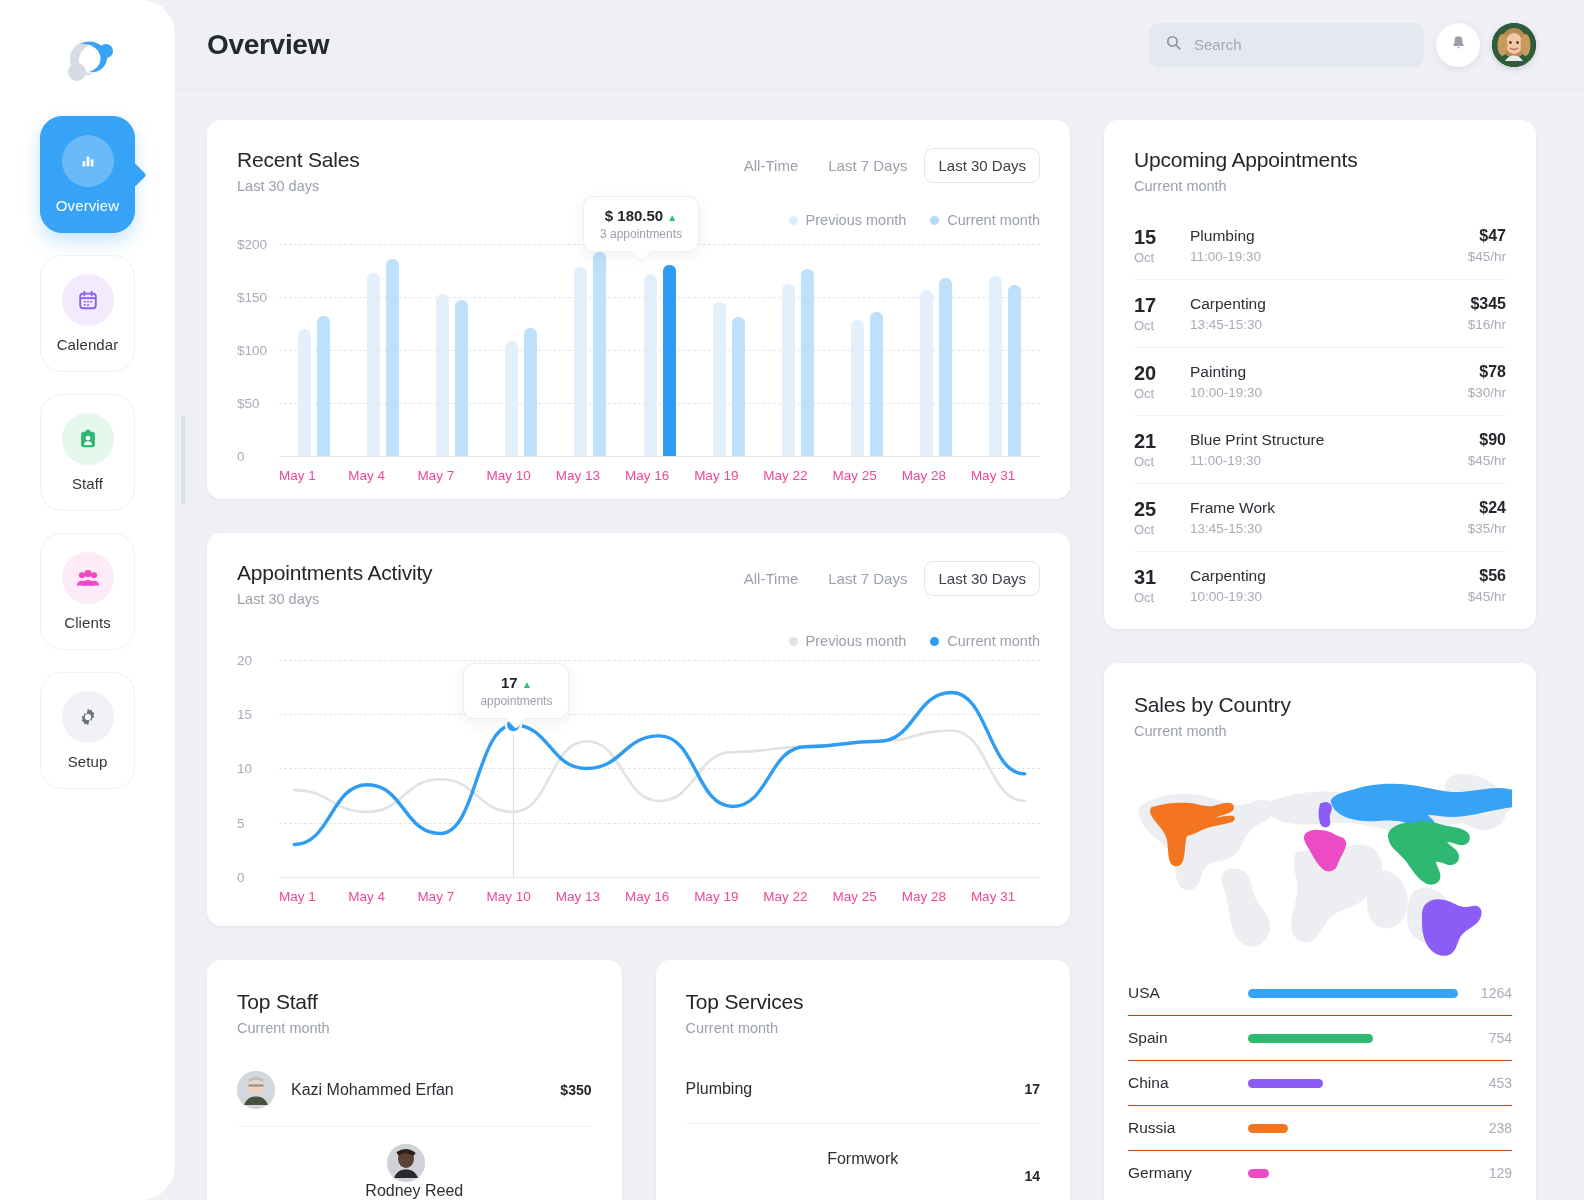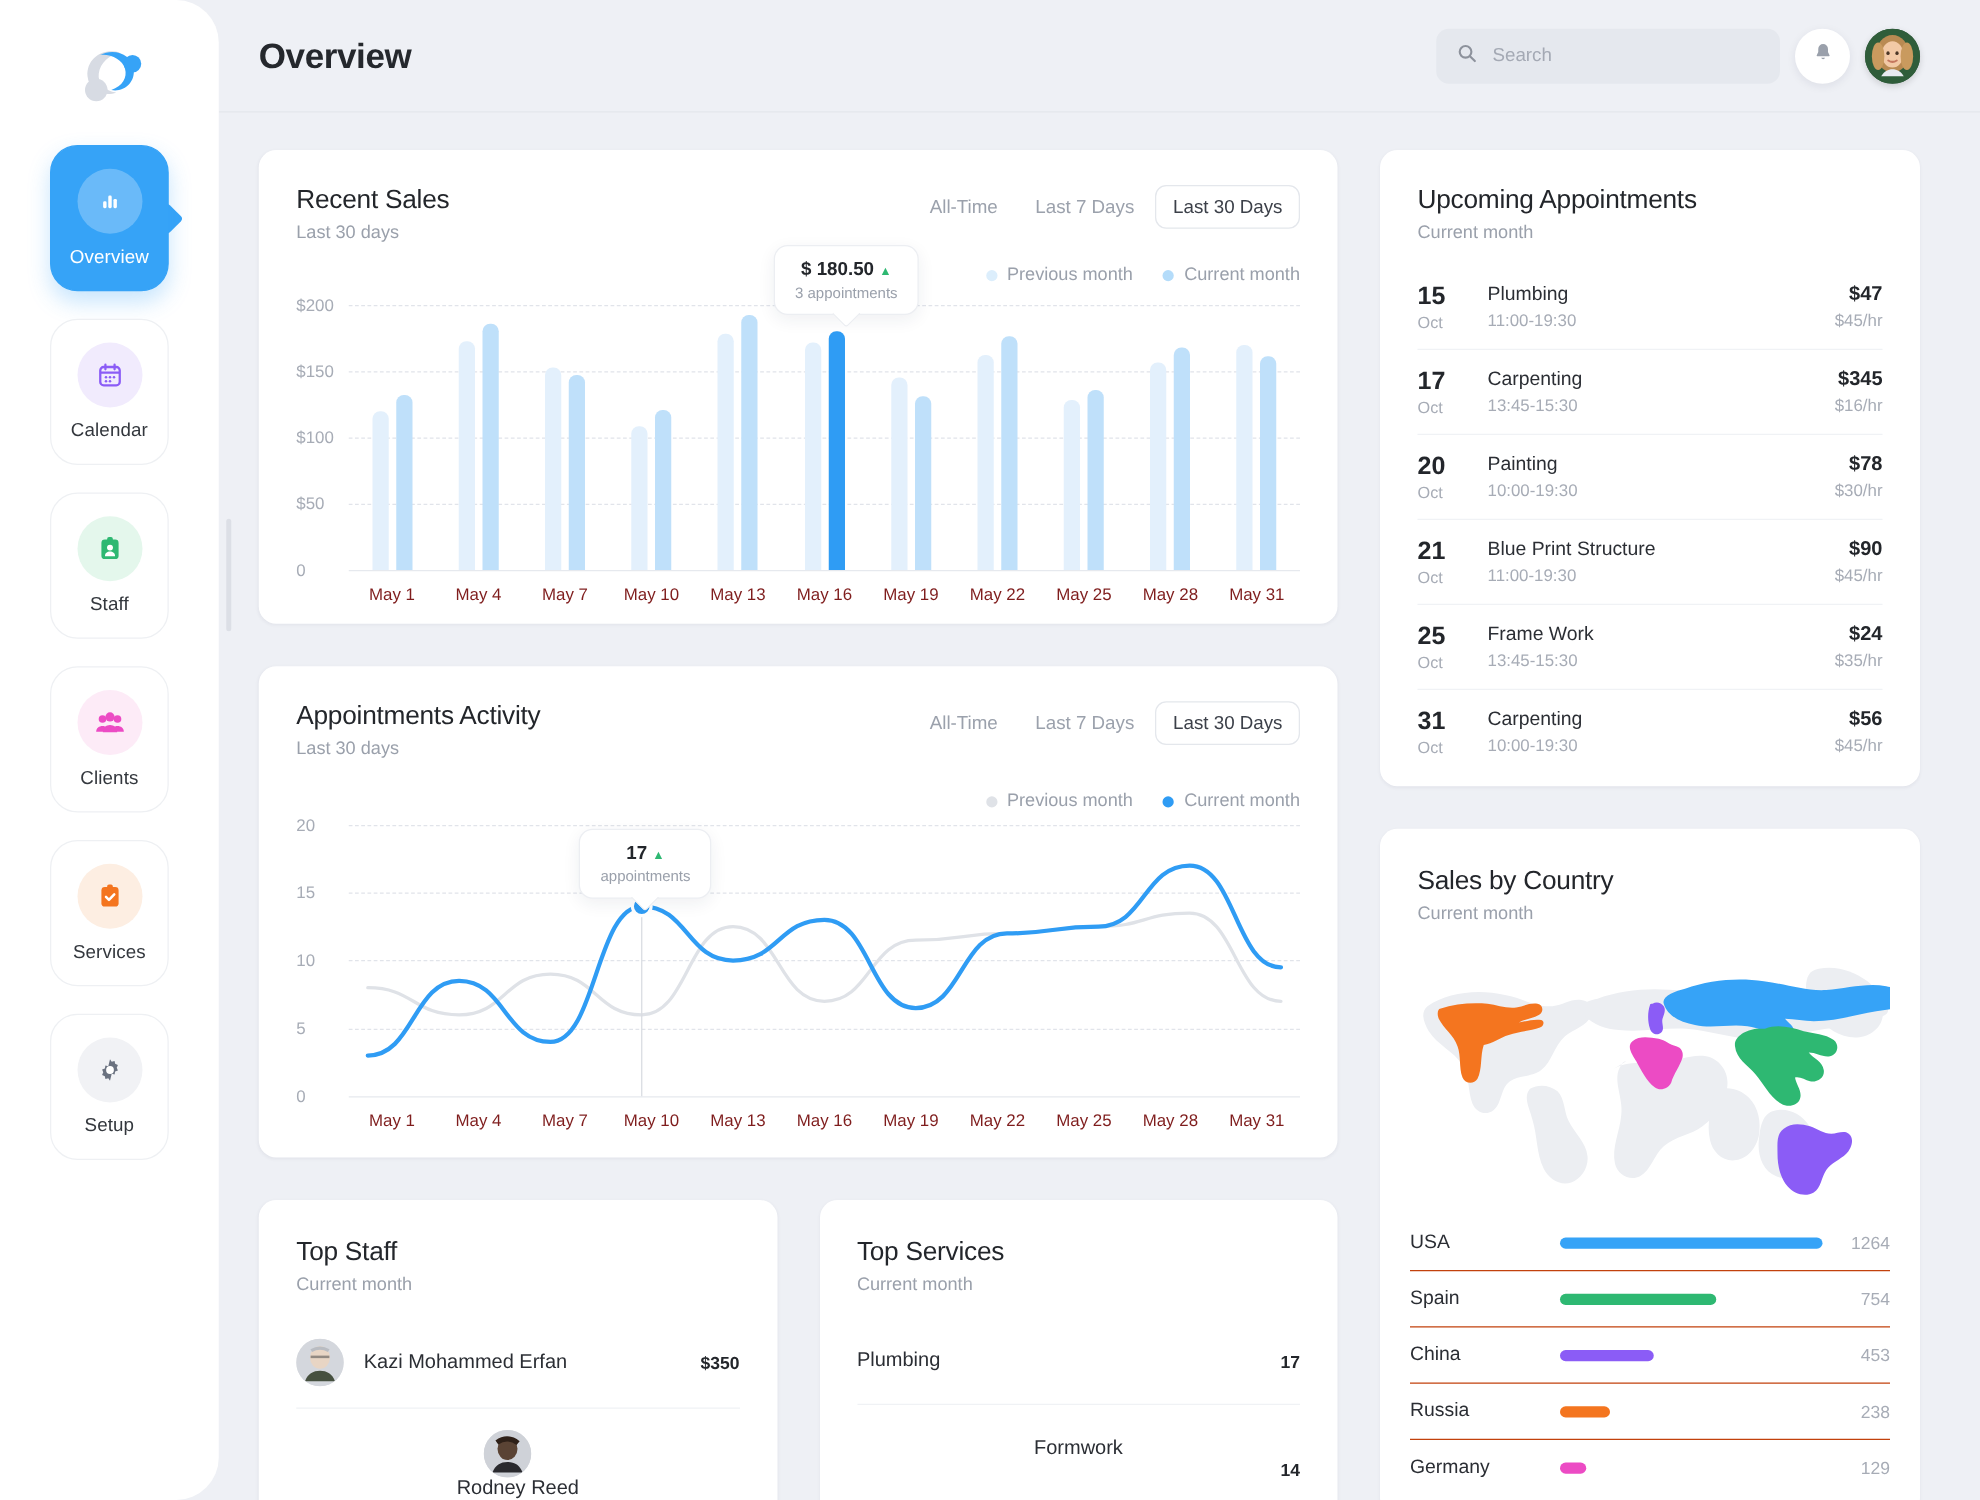--- a/index.html
+++ b/index.html
@@ -110,21 +110,21 @@
   .dot { width: 9px; height: 9px; border-radius: 50%; display: inline-block; }
 
   
   .plot { position: relative; padding: 0 30px 16px 30px; }
   .plot-inner { position: relative; height: 228px; margin-left: 42px; }
   .ylab { position: absolute; left: 0; font-size: 13.5px; color: #a7acb6; transform: translateY(-50%); }
   .bars { position: absolute; inset: 0; display: flex; align-items: flex-end; }
   .bargroup { flex: 1; display: flex; justify-content: center; align-items: flex-end; gap: 6px; height: 100%; }
   .bar { width: 13px; border-radius: 6px 6px 0 0; }
   .xlabels { display: flex; margin-left: 42px; margin-top: 12px; }
-  .xlabels span { flex: 1; text-align: center; font-size: 13.5px; color: #7f1d1d; }
+  .xlabels span { flex: 1; font-size: 13.5px; color: #ec4899; }
 
   .tooltip {
     position: absolute; background: #fff; border: 1px solid #eceef2; border-radius: 11px;
     padding: 10px 16px; text-align: center; box-shadow: 0 4px 14px rgba(30,40,70,.07);
     z-index: 6;
   }
   .tooltip::after {
     content: ""; position: absolute; bottom: -8px; left: 50%; margin-left: -8px;
     width: 15px; height: 15px; background: #fff;
     border-right: 1px solid #eceef2; border-bottom: 1px solid #eceef2;
@@ -234,30 +234,20 @@
             <circle cx="19.5" cy="8" r="3.3"></circle>
             <circle cx="13" cy="6.2" r="4"></circle>
             <path d="M1 19c0-3.2 2.6-5 5.5-5s5.5 1.8 5.5 5z"></path>
             <path d="M14 19c0-3.2 2.6-5 5.5-5S25 15.8 25 19z"></path>
             <path d="M6.8 19.5c0-3.9 2.8-6.3 6.2-6.3s6.2 2.4 6.2 6.3z"></path>
           </svg>
         </span>
         <span class="nav-label">Clients</span>
       </div>
 
-      <div class="nav-item">
-        <span class="nav-icon" style="background:#fdeee2">
-          <svg width="22" height="22" viewBox="0 0 24 24" fill="#f4751f">
-            <rect x="4.5" y="4" width="15" height="17" rx="3"></rect>
-            <rect x="9.5" y="1.8" width="5" height="3.6" rx="1.6"></rect>
-            <path d="M8.5 12.5l2.6 2.7 4.6-4.8" stroke="#fff" stroke-width="2.2" fill="none" stroke-linecap="round" stroke-linejoin="round"></path>
-          </svg>
-        </span>
-        <span class="nav-label">Services</span>
-      </div>
 
       <div class="nav-item">
         <span class="nav-icon" style="background:#f1f2f5">
           <svg width="22" height="22" viewBox="0 0 24 24" fill="#6b7280">
             <path d="M12 2.6l1.5 2.1 2.5-.6.5 2.5 2.4 1-1 2.4 1 2.4-2.4 1-.5 2.5-2.5-.6L12 21.4l-1.5-2.1-2.5.6-.5-2.5-2.4-1 1-2.4-1-2.4 2.4-1 .5-2.5 2.5.6z"></path>
             <circle cx="12" cy="12" r="3.4" fill="#fff"></circle>
           </svg>
         </span>
         <span class="nav-label">Setup</span>
       </div>
@@ -396,21 +386,21 @@
                 <span>May 7</span>
                 <span>May 10</span>
                 <span>May 13</span>
                 <span>May 16</span>
                 <span>May 19</span>
                 <span>May 22</span>
                 <span>May 25</span>
                 <span>May 28</span>
                 <span>May 31</span>
               </div>
-            <div class="tooltip" id="bar-tooltip" style="left: 412px; top: -32px;">
+            <div class="tooltip" id="bar-tooltip" style="left: 376px; top: -32px;">
               <div class="tt-main">
                 <span>$ 180.50</span>
                 <span class="tri">▲</span>
               </div>
               <div class="tt-sub">3 appointments</div>
             </div>
           </div>
         </section>
 
         <section class="card">

